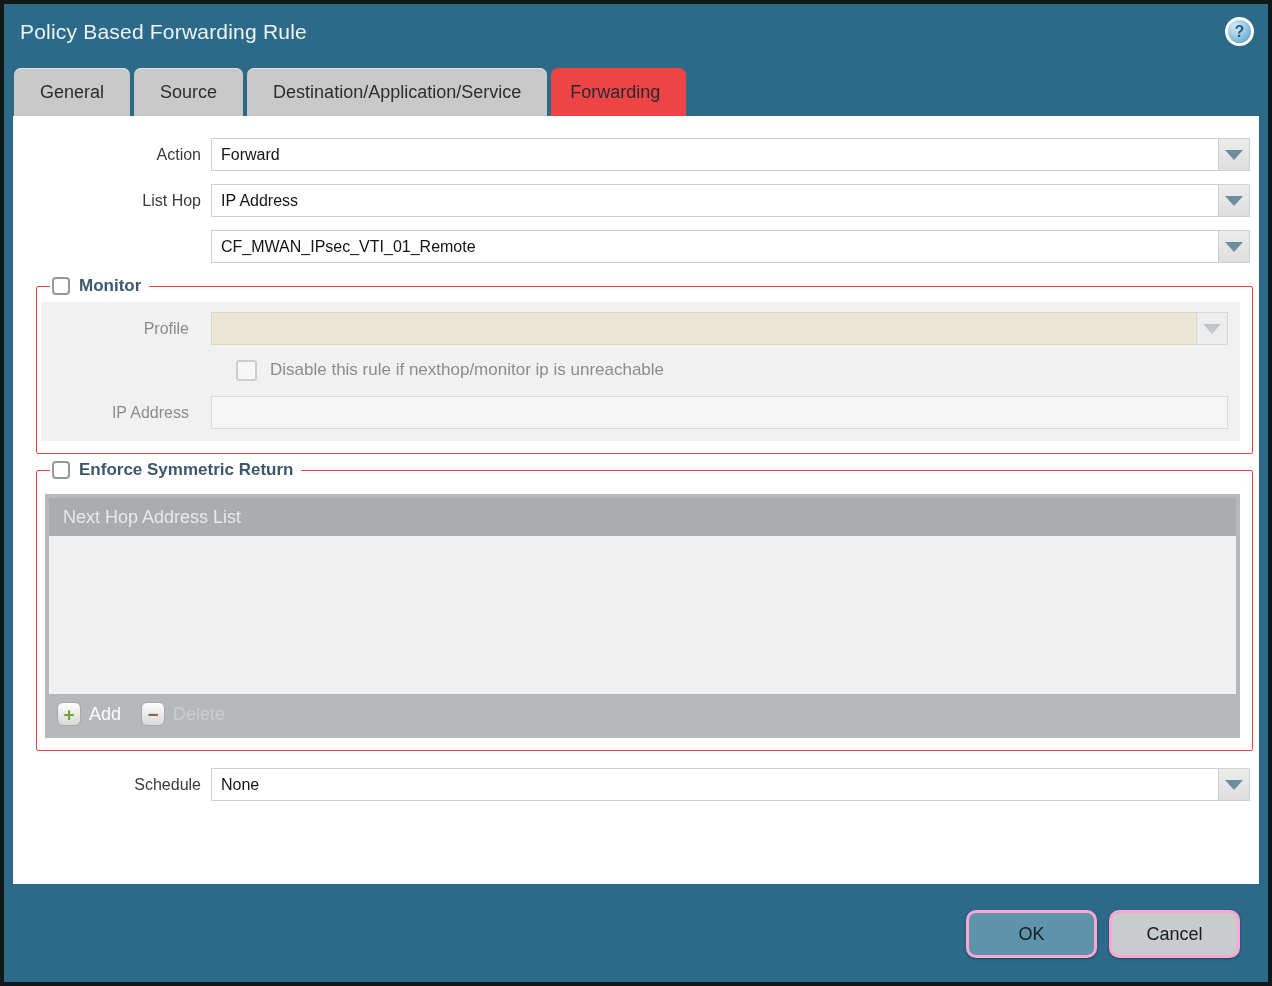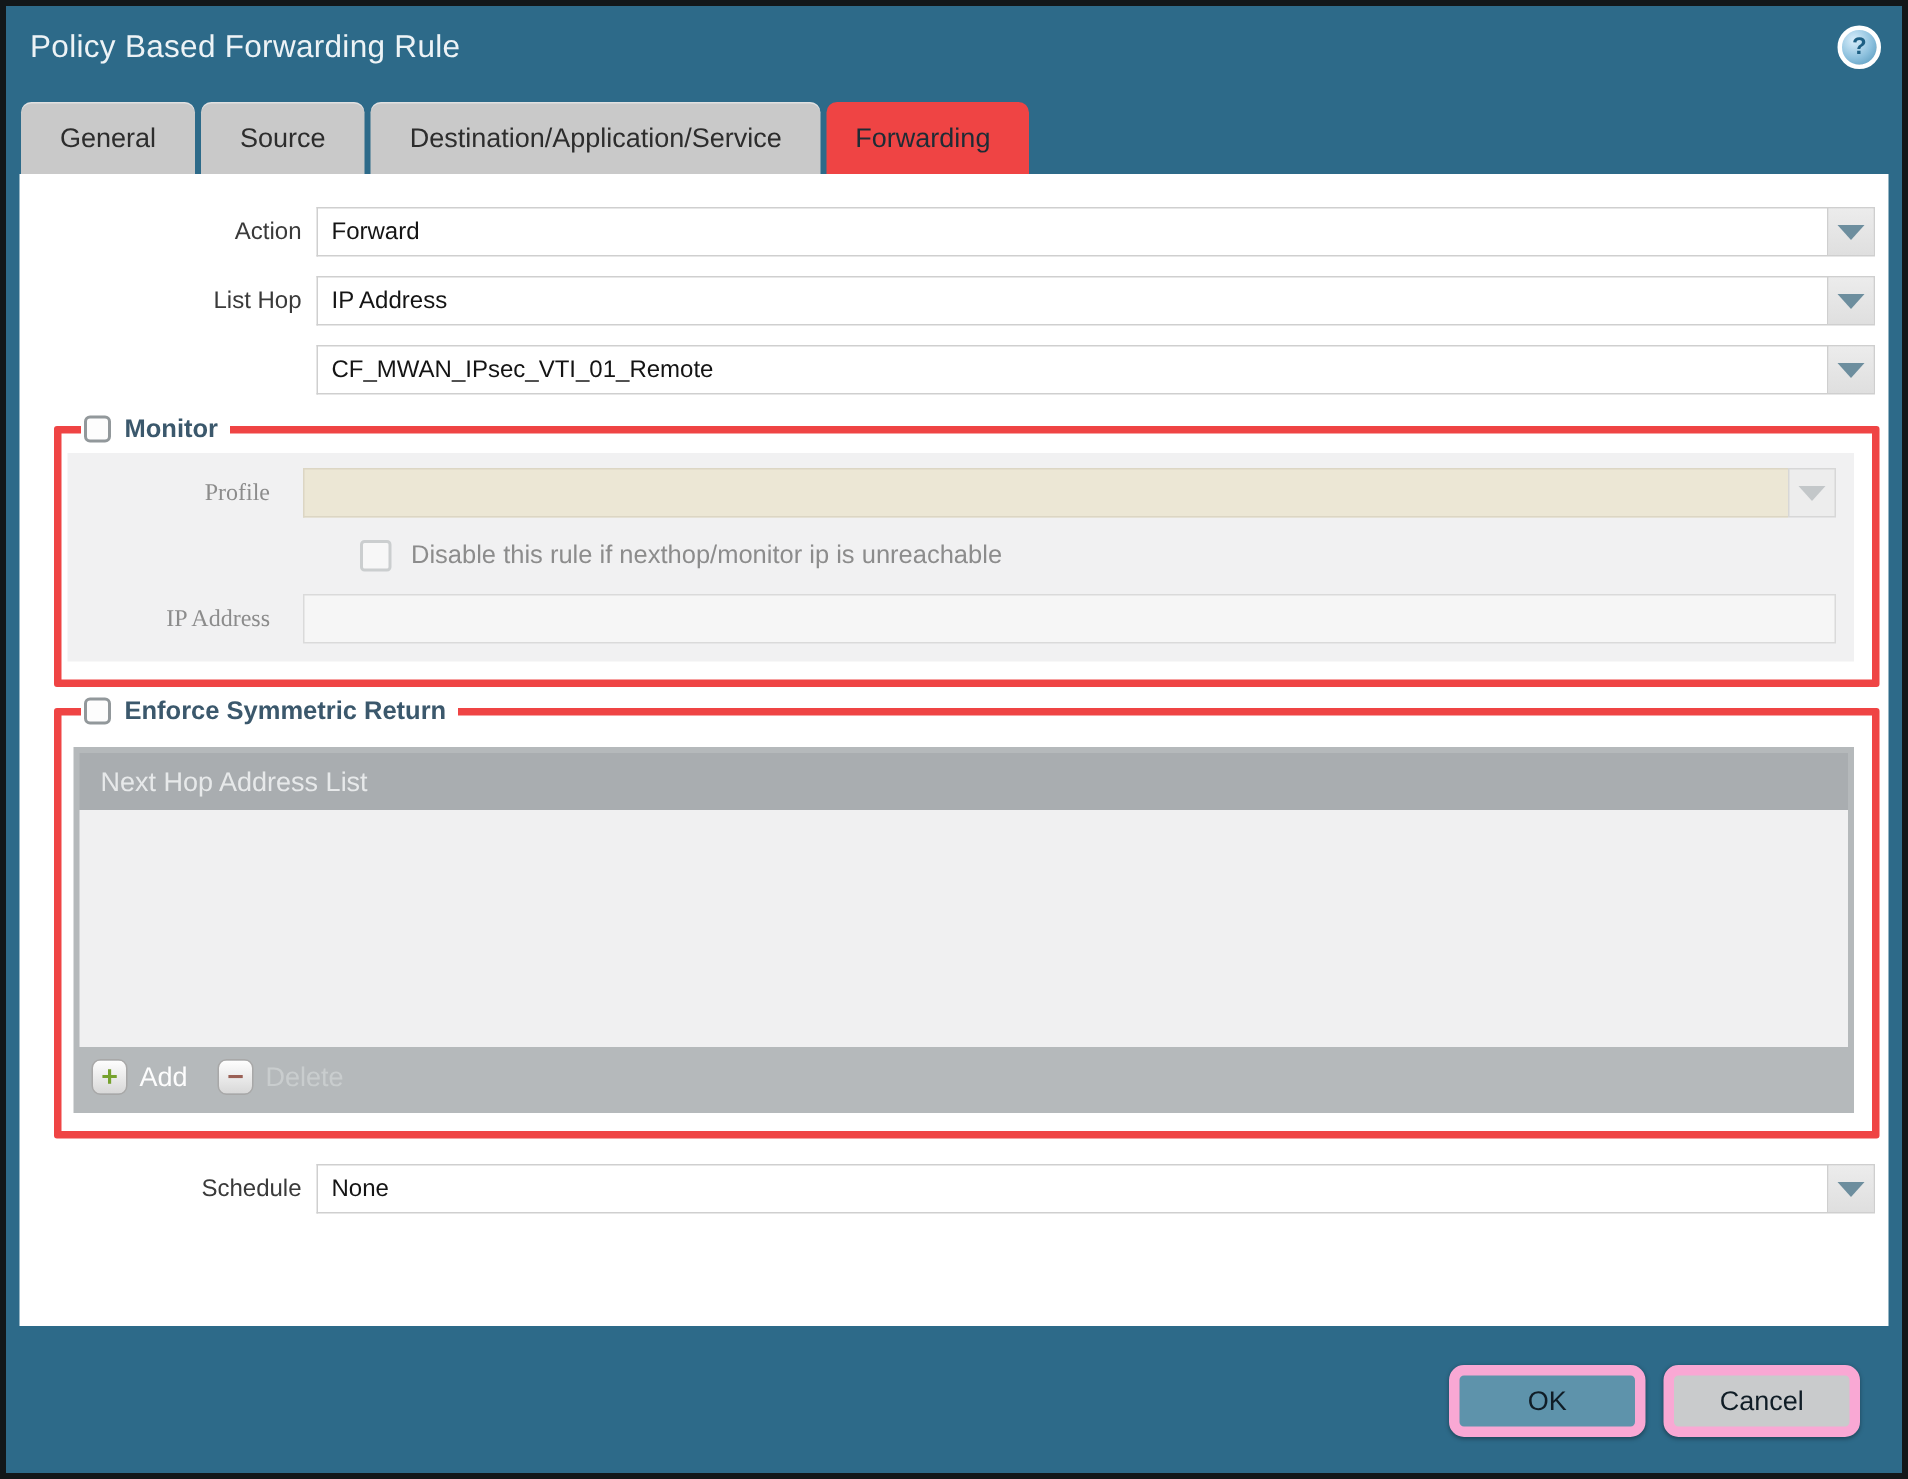--- a/index.html
+++ b/index.html
@@ -72,37 +72,37 @@
     width: 0; height: 0;
     border-left: 9px solid transparent; border-right: 9px solid transparent;
     border-top: 10px solid #6d8e9e;
   }
   .combo-btn.disabled { background: #ededed; border-color: #d7d7d7; cursor: default; }
   .combo-btn.disabled .arrow-down { border-top-color: #c3c7c9; }
 
   
   .section {
     margin: 6px 6px 0 23px;
-    border: 5px solid #ef4444; border-radius: 2px;
+    border: 1px solid #ef4444; border-radius: 2px;
     padding: 6px 12px 12px 4px;
   }
   .section legend {
     display: flex; align-items: center; gap: 9px;
     margin-left: 9px; padding: 0 8px 0 2px;
     font-size: 17px; font-weight: bold; color: #3b586c;
   }
   .cb {
     width: 18px; height: 18px; border: 2px solid #92989b;
     border-radius: 4px; background: #fdfdfd; cursor: pointer; flex: none;
   }
 
   
   .panel { background: #f1f1f2; padding: 10px 12px 12px 0; }
   .panel .row { margin-bottom: 0; }
-  .panel .row-label { width: 157px; padding-right: 22px; color: #8c8c8c; font-family: Liberation Serif, serif; }
+  .panel .row-label { width: 170px; padding-right: 22px; color: #8c8c8c; }
   .panel .combo { margin-right: 0; }
   .profile-input { background: #ece7d5; border-color: #dcd6c4; border-right: none; }
   .disable-row {
     display: flex; gap: 13px;
     margin: 15px 0 15px 195px;
     font-size: 17px; color: #8c8c8c;
   }
   .cb-disabled {
     width: 21px; height: 21px; border: 2px solid #cbcecf;
     border-radius: 3px; background: #f7f7f7; flex: none;
@@ -132,21 +132,21 @@
   .tool-icon.plus { color: #76a22e; }
   .tool-icon.minus { color: #9a6055; }
   .tool-btn.add { color: #fdfdfd; }
   .tool-btn.delete { color: #c9cdce; cursor: default; }
 
   .schedule-row { margin-top: 17px; }
 
   
   .footer-btn {
     position: absolute; height: 48px; width: 131px;
-    border-radius: 10px; border: 7px solid #f9a8d4;
+    border-radius: 10px; border: 3px solid #f9a8d4;
     font-size: 18px; color: #101d26;
     display: flex; align-items: center; justify-content: center;
     cursor: pointer; box-shadow: 0 1px 3px rgba(0,0,0,.35);
   }
   .ok-btn { right: 171px; bottom: 24px; background: #5e93ab; }
   .cancel-btn { right: 28px; bottom: 24px; background: #c9cbcc; }
 </style>
 </head>
 <body>
 

